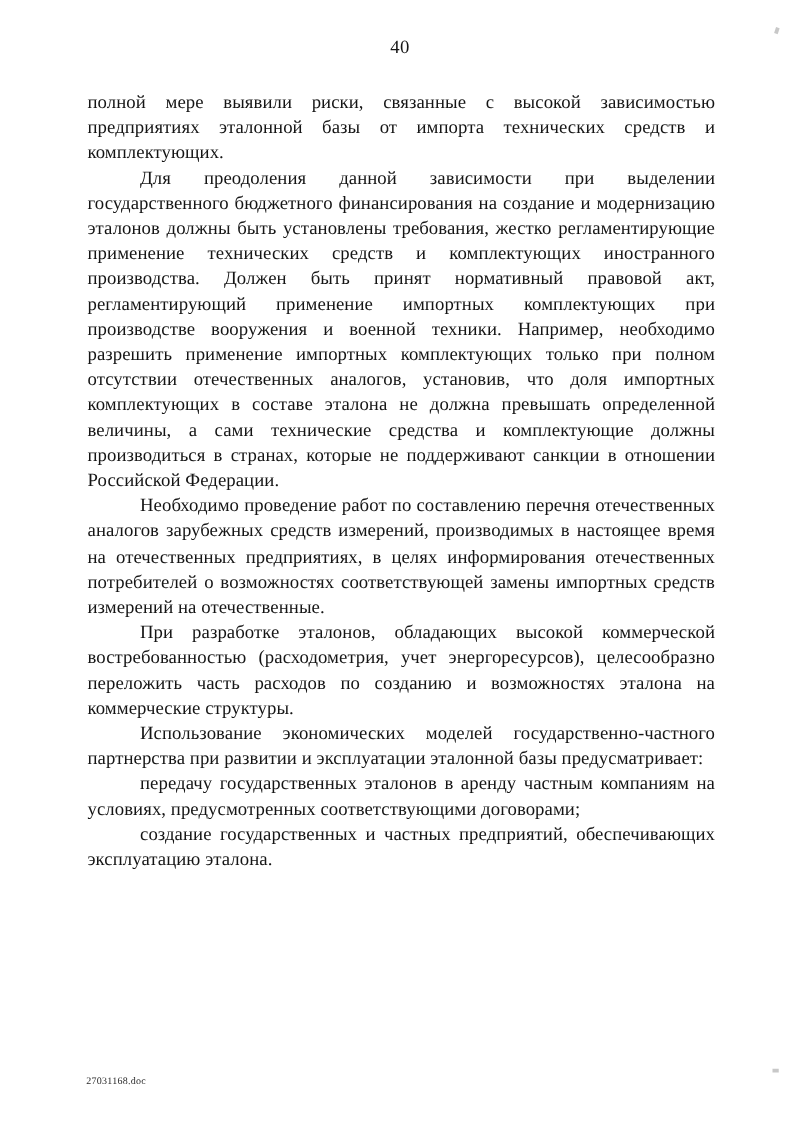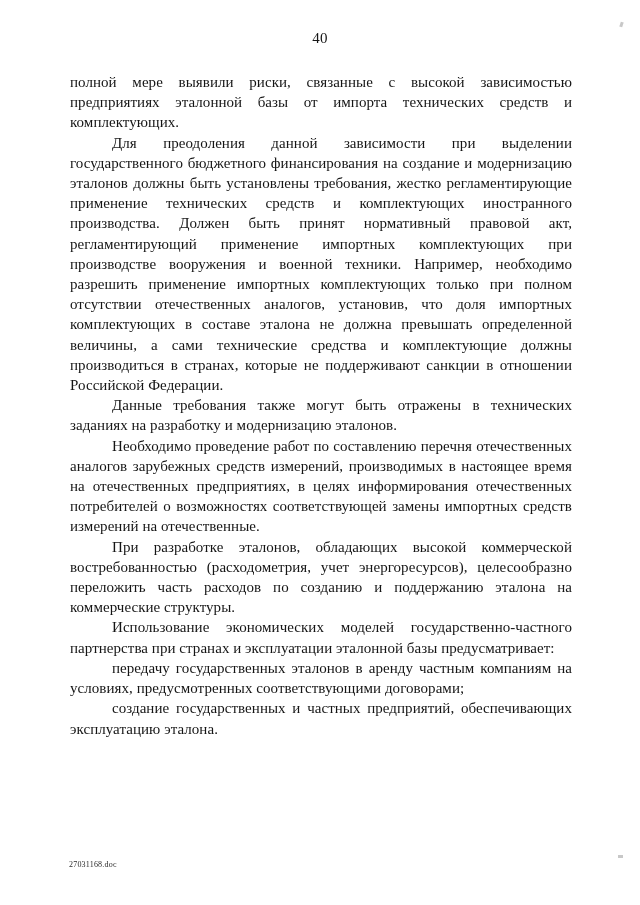--- a/index.html
+++ b/index.html
@@ -89,23 +89,22 @@
 <div class="page">
 
   <div class="speck speck-top"></div>
   <div class="speck speck-bottom"></div>
 
   <div class="page-number">40</div>
 
   <div class="body-text">
     <p class="para no-indent">полной мере выявили риски, связанные с высокой зависимостью предприятиях эталонной базы от импорта технических средств и комплектующих.</p>
     <p class="para">Для преодоления данной зависимости при выделении государственного бюджетного финансирования на создание и модернизацию эталонов должны быть установлены требования, жестко регламентирующие применение технических средств и комплектующих иностранного производства. Должен быть принят нормативный правовой акт, регламентирующий применение импортных комплектующих при производстве вооружения и военной техники. Например, необходимо разрешить применение импортных комплектующих только при полном отсутствии отечественных аналогов, установив, что доля импортных комплектующих в составе эталона не должна превышать определенной величины, а сами технические средства и комплектующие должны производиться в странах, которые не поддерживают санкции в отношении Российской Федерации.</p>
-    <p class="para">Данные требования также могут быть отражены в технических заданиях на разработку и модернизацию эталонов.</p>
     <p class="para">Необходимо проведение работ по составлению перечня отечественных аналогов зарубежных средств измерений, производимых в настоящее время на отечественных предприятиях, в целях информирования отечественных потребителей о возможностях соответствующей замены импортных средств измерений на отечественные.</p>
-    <p class="para">При разработке эталонов, обладающих высокой коммерческой востребованностью (расходометрия, учет энергоресурсов), целесообразно переложить часть расходов по созданию и поддержанию эталона на коммерческие структуры.</p>
-    <p class="para">Использование экономических моделей государственно-частного партнерства при странах и эксплуатации эталонной базы предусматривает:</p>
+    <p class="para">При разработке эталонов, обладающих высокой коммерческой востребованностью (расходометрия, учет энергоресурсов), целесообразно переложить часть расходов по созданию и возможностях эталона на коммерческие структуры.</p>
+    <p class="para">Использование экономических моделей государственно-частного партнерства при развитии и эксплуатации эталонной базы предусматривает:</p>
     <p class="para">передачу государственных эталонов в аренду частным компаниям на условиях, предусмотренных соответствующими договорами;</p>
     <p class="para">создание государственных и частных предприятий, обеспечивающих эксплуатацию эталона.</p>
   </div>
 
   <div class="footer-note">27031168.doc</div>
 
 </div>
 
 </body></html>

